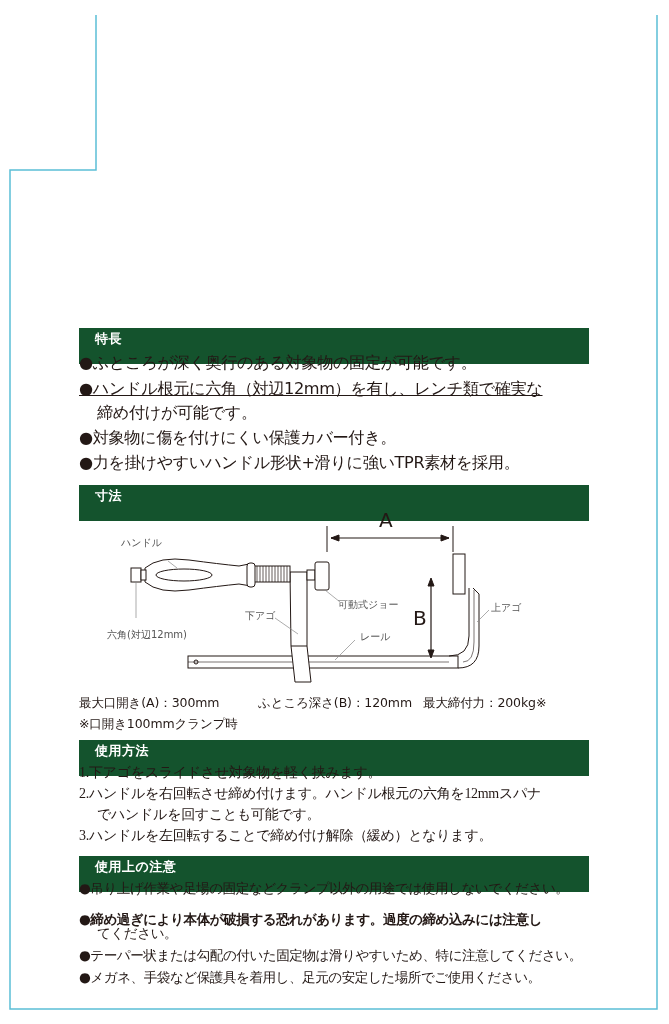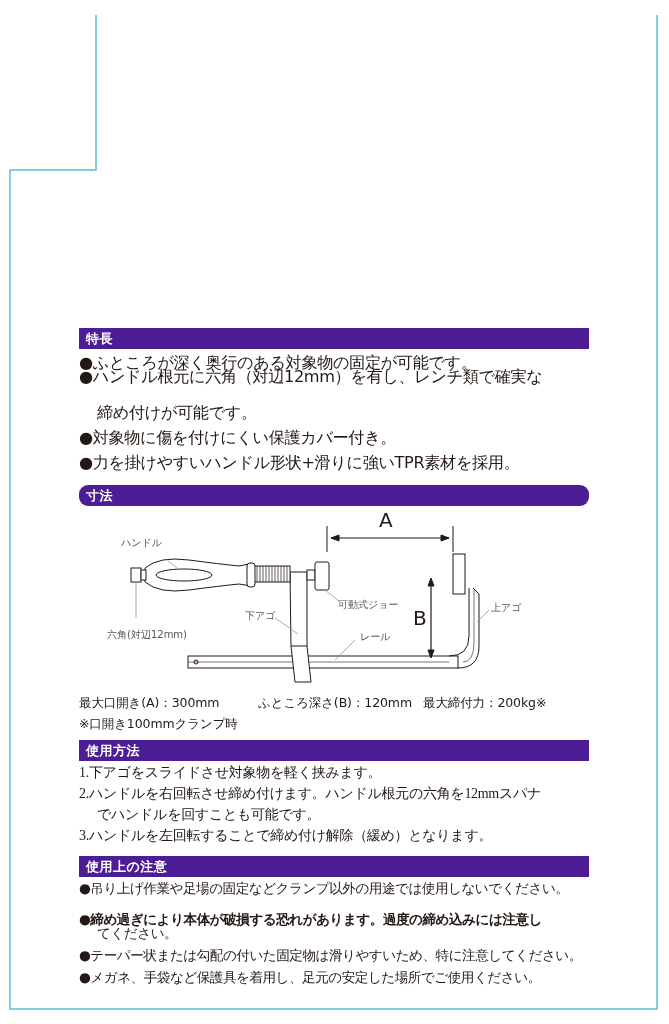--- a/index.html
+++ b/index.html
@@ -1,48 +1,48 @@
 <!DOCTYPE html>
 <html><head>
 <meta charset="utf-8">
 <style>
   * { margin: 0; padding: 0; box-sizing: border-box; }
   html, body { width: 669px; height: 1024px; background: #ffffff; overflow: hidden; }
   body { position: relative; font-family: "DejaVu Sans", "Liberation Sans", sans-serif; color: #231815; }
   .outline { position: absolute; left: 0; top: 0; width: 669px; height: 1024px; pointer-events: none; }
   .section-header {
-    position: absolute; left: 79px; width: 510px; height: 21px;
-    background: #4c1d95; color: #ffffff; font-weight: bold; font-size: 13px;
-    line-height: 21px; padding-left: 7px; letter-spacing: 0.5px;
+    position: absolute; left: 79px; width: 510px; height: 36px;
+    background: #14532d; color: #ffffff; font-weight: bold; font-size: 13px;
+    line-height: 21px; padding-left: 16px; letter-spacing: 0.5px;
   }
   .line { position: absolute; left: 79px; white-space: nowrap; }
   .feat { font-size: 16.2px; letter-spacing: -0.4px; }
   .usage { font-size: 14px; letter-spacing: -0.3px; font-family: Liberation Serif, serif; }
   .caution { font-size: 13.6px; letter-spacing: -0.5px; }
   .spec { font-size: 12.5px; letter-spacing: -0.1px; }
   .indent { left: 97px; }
   .diagram { position: absolute; left: 79px; top: 510px; width: 510px; height: 180px; }
   .lbl { position: absolute; font-size: 10px; color: #555; white-space: nowrap; }
   .big { position: absolute; font-size: 20px; font-weight: normal; color: #231815; }
 </style>
 </head>
 <body>
 
 <svg class="outline" viewBox="0 0 669 1024">
   <polyline points="96,15 96,170 10,170 10,1009 657,1009 657,15" fill="none" stroke="#5bbfd6" stroke-width="1.5"></polyline>
 </svg>
 
 <div class="section-header" style="top:328px;">特長</div>
 <div class="line feat" style="top:352px;">●ふところが深く奥行のある対象物の固定が可能です。</div>
-<div class="line feat" style="top:366px;">●ハンドル根元に六角（対辺12mm）を有し、レンチ類で確実な</div>
+<div class="line feat" style="top:378px;text-decoration:underline;">●ハンドル根元に六角（対辺12mm）を有し、レンチ類で確実な</div>
 <div class="line feat indent" style="top:402px;">締め付けが可能です。</div>
 <div class="line feat" style="top:427px;">●対象物に傷を付けにくい保護カバー付き。</div>
 <div class="line feat" style="top:452px;">●力を掛けやすいハンドル形状+滑りに強いTPR素材を採用。</div>
 
-<div class="section-header" style="top:485px;border-radius:9px;">寸法</div>
+<div class="section-header" style="top:485px;">寸法</div>
 
 <div class="diagram">
   <svg width="510" height="180" viewBox="0 0 510 180">
     <g fill="none" stroke="#231815" stroke-width="1">
 
       <rect x="109" y="146" width="270" height="12" fill="#fff"></rect>
       <line x1="109" y1="152" x2="370" y2="152" stroke-width="0.6"></line>
       <circle cx="117" cy="152" r="2"></circle>
       <path d="M370 146 Q390 146 390 126 L390 78"></path>
       <path d="M379 158 Q400 158 400 136 L400 84 L394 78"></path>

